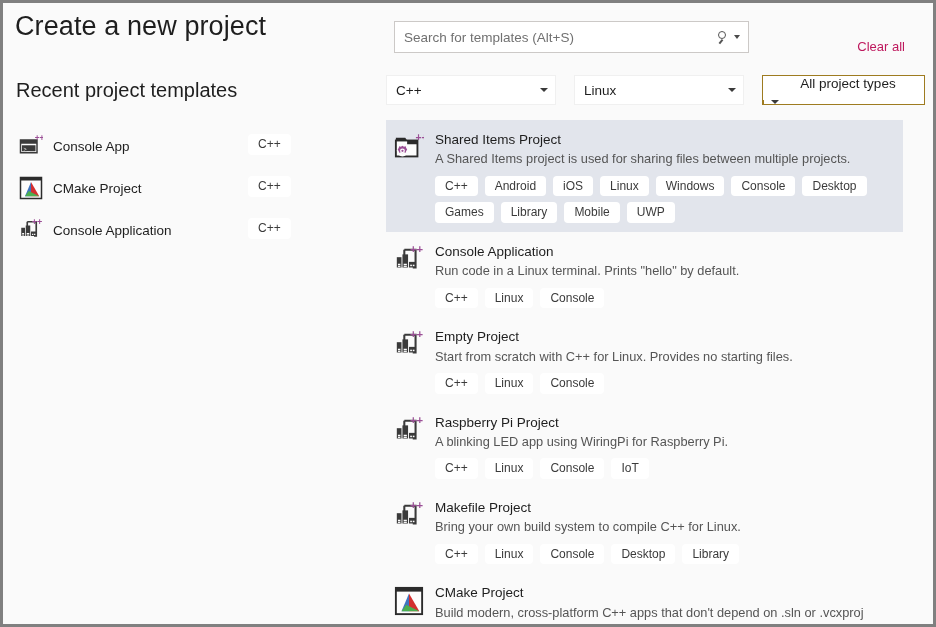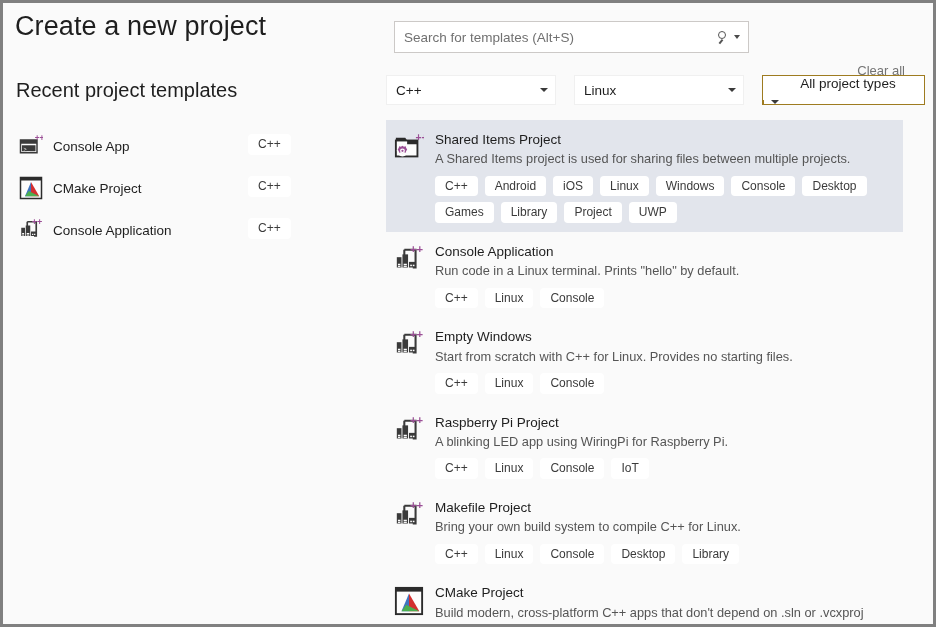--- a/index.html
+++ b/index.html
@@ -99,24 +99,23 @@
     width: 0; height: 0;
     border-left: 3.5px solid transparent;
     border-right: 3.5px solid transparent;
     border-top: 4px solid #4a4a4a;
   }
   .clear-all {
     position: absolute;
     right: 28px;
     top: 36px;
     font-size: 13px;
-    color: #737373;
+    color: #be185d;
     cursor: pointer;
     white-space: nowrap;
-    margin-top: 24px;
   }
 
   
   .combo {
     position: absolute;
     top: 72px;
     height: 30px;
     box-sizing: border-box;
     background: #ffffff;
     display: flex;
@@ -363,21 +362,21 @@
             <div class="tags">
               <span class="pill">C++</span>
               <span class="pill">Android</span>
               <span class="pill">iOS</span>
               <span class="pill">Linux</span>
               <span class="pill">Windows</span>
               <span class="pill">Console</span>
               <span class="pill">Desktop</span>
               <span class="pill">Games</span>
               <span class="pill">Library</span>
-              <span class="pill">Project</span>
+              <span class="pill">Mobile</span>
               <span class="pill">UWP</span>
             </div>
           </div>
         </div>
         <div class="tpl">
           <div class="ic">
             <svg class="icon-svg" viewBox="0 0 32 32">
               <path d="M11 5 L23 5 L23 24 L20 24" fill="none" stroke="#3a3a3a" stroke-width="2.2"></path>
               <path d="M11 5 L11 11" fill="none" stroke="#3a3a3a" stroke-width="2.2"></path>
               <text x="17" y="9" font-family="Liberation Sans, sans-serif" font-size="12" font-weight="bold" fill="#9b4f96">++</text>
@@ -413,21 +412,21 @@
               <rect x="16" y="18" width="7" height="6" fill="#3a3a3a"></rect>
               <rect x="4.2" y="20" width="2.6" height="1.4" fill="#fdfdfd"></rect>
               <rect x="4.2" y="22" width="2.6" height="1.4" fill="#fdfdfd"></rect>
               <rect x="10.3" y="20" width="3.4" height="1.4" fill="#fdfdfd"></rect>
               <rect x="10.3" y="22" width="3.4" height="1.4" fill="#fdfdfd"></rect>
               <rect x="17.3" y="21" width="1.8" height="1.6" fill="#fdfdfd"></rect>
               <rect x="20" y="21" width="1.8" height="1.6" fill="#fdfdfd"></rect>
             </svg>
           </div>
           <div class="body">
-            <div class="title">Empty Windows</div>
+            <div class="title">Empty Project</div>
             <div class="desc">Start from scratch with C++ for Linux. Provides no starting files.</div>
             <div class="tags">
               <span class="pill">C++</span>
               <span class="pill">Linux</span>
               <span class="pill">Console</span>
             </div>
           </div>
         </div>
         <div class="tpl">
           <div class="ic">

